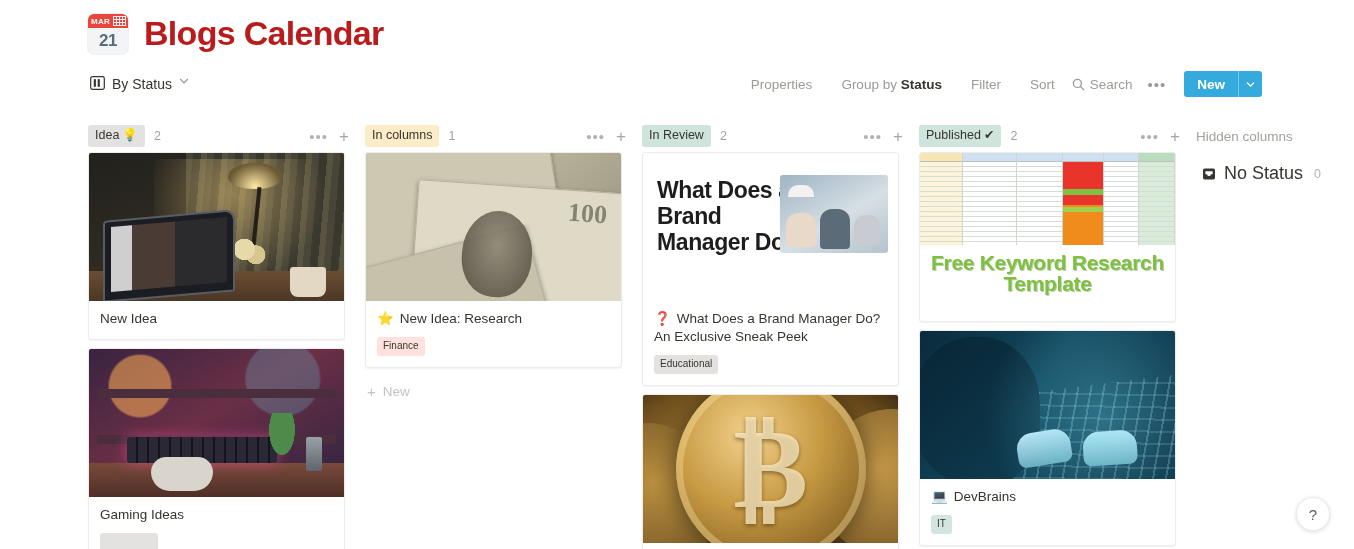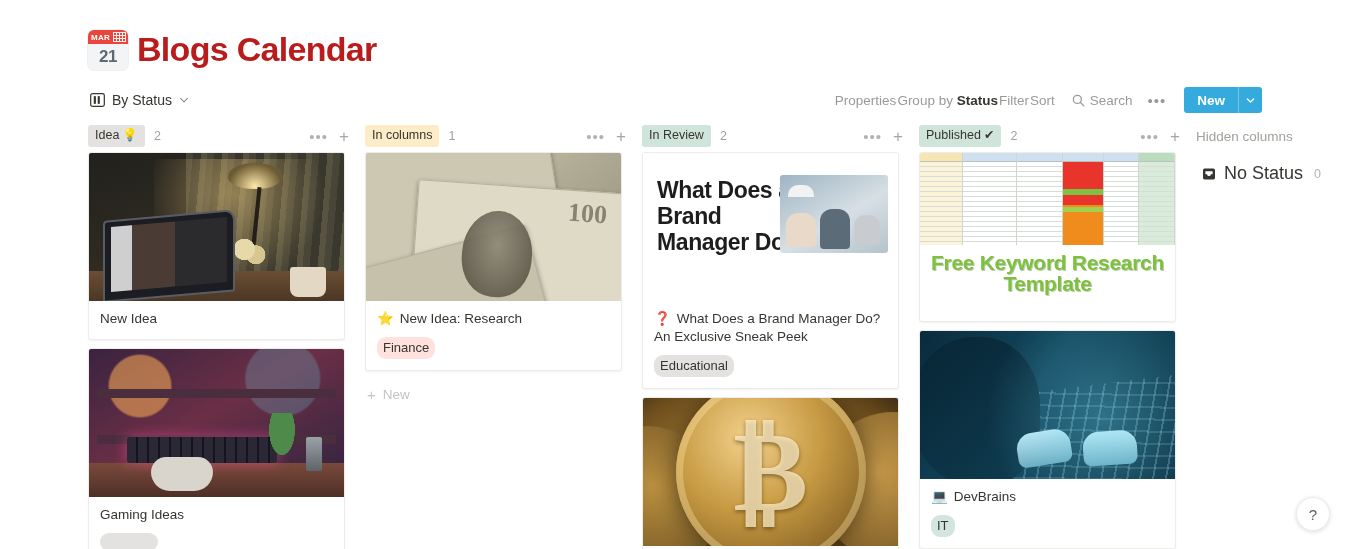--- a/index.html
+++ b/index.html
@@ -9,22 +9,22 @@
     background: #ffffff;
     font-family: "Liberation Sans", sans-serif;
     color: #37352f;
     -webkit-font-smoothing: antialiased;
   }
 
   .page { position: relative; width: 1354px; height: 549px; overflow: hidden; }
 
   
   .title-row {
-    display: flex; align-items: center; gap: 9px;
-    padding: 30px 0 0 88px;
+    display: flex; align-items: center; gap: 16px;
+    padding: 14px 0 0 88px;
   }
   .cal-emoji {
     width: 40px; height: 40px; position: relative; flex: none;
     border-radius: 6px; overflow: hidden;
     background: #f2f4f5;
     box-shadow: 0 0 0 1px rgba(0,0,0,.06);
   }
   .cal-emoji .cal-top {
     position: absolute; top: 0; left: 0; right: 0; height: 14px;
     background: #e8453c;
@@ -53,30 +53,30 @@
     color: #b91c1c; line-height: 1.1;
   }
 
   
   .toolbar {
     display: flex; align-items: center;
     padding: 14px 92px 0 88px;
     height: 46px;
   }
   .view-tab {
-    display: flex; align-items: center; gap: 7px;
+    display: flex; gap: 7px;
     font-size: 14px; color: #37352f; cursor: pointer;
     padding: 3px 2px;
   }
   .board-icon { width: 15px; height: 14px; flex: none; display: block; }
   .chev { width: 10px; height: 10px; display: block; opacity: .55; }
   .toolbar-spacer { flex: 1; }
   .tb-item {
     font-size: 13.5px; color: #9b9a97; cursor: pointer;
-    margin-left: 1px; white-space: nowrap;
+    margin-left: 29px; white-space: nowrap;
   }
   .tb-item strong { color: #37352f; font-weight: bold; }
   .tb-search { display: flex; align-items: center; gap: 5px; margin-left: 17px; cursor: pointer; }
   .tb-search svg { width: 13px; height: 13px; display: block; }
   .tb-dots {
     margin-left: 15px; color: #9b9a97; font-size: 15px;
     letter-spacing: 1px; cursor: pointer; line-height: 1;
   }
   .new-btn-group {
     margin-left: 18px; display: flex; align-items: stretch;
@@ -129,22 +129,22 @@
   }
   .card-img { display: block; width: 100%; height: 148px; position: relative; overflow: hidden; }
   .card-body { padding: 9px 11px 11px; }
   .card-title {
     font-size: 13.5px; line-height: 1.35; color: #37352f;
     display: block;
   }
   .card-title .emo { margin-right: 6px; display: inline-block; }
   .tag {
     display: inline-block; margin-top: 9px;
-    font-size: 13px; line-height: 1;
-    padding: 4px 6px 5px; border-radius: 9px;
+    font-size: 10px; line-height: 1;
+    padding: 4px 6px 5px; border-radius: 3px;
     color: #37352f;
   }
   .add-new {
     display: flex; align-items: center; gap: 7px;
     color: #c5c4c1; font-size: 13.5px; padding: 8px 2px; cursor: pointer;
   }
   .add-new .plus { font-size: 15px; line-height: 1; font-weight: 300; }
 
   
   .hidden-col { width: 175px; flex: none; padding-top: 0; }

